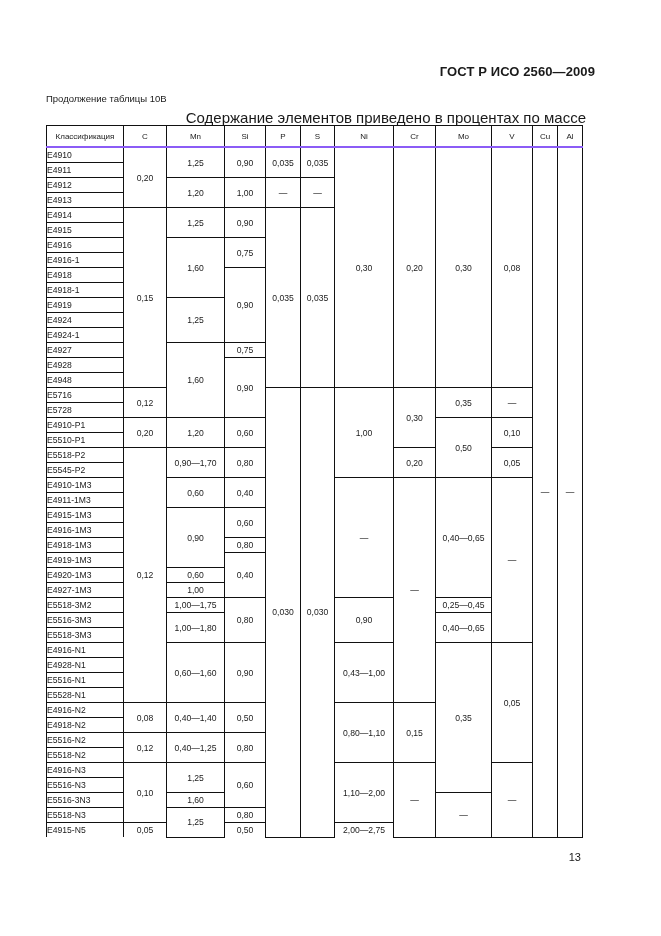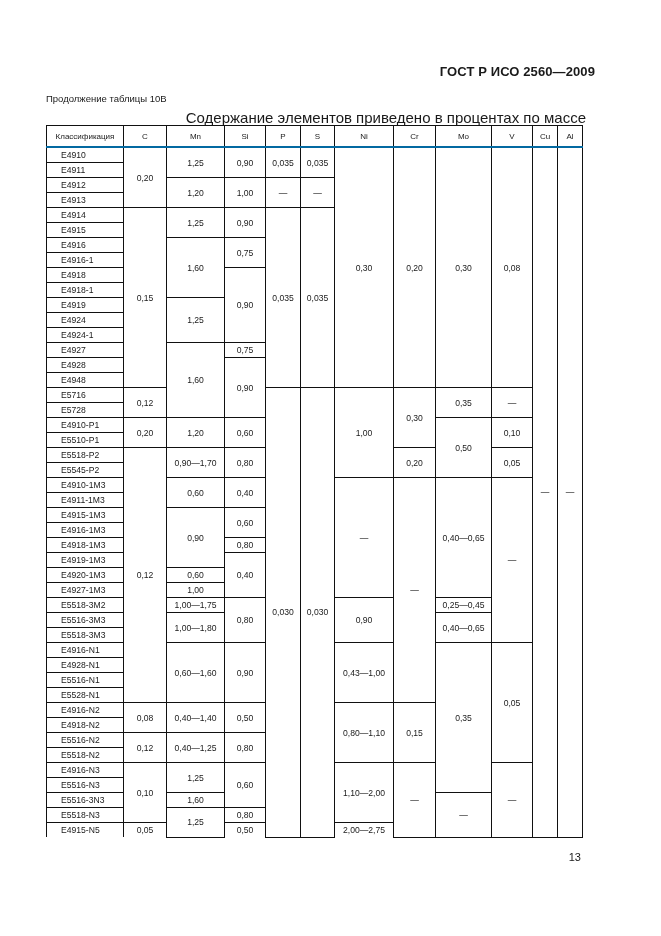--- a/index.html
+++ b/index.html
@@ -2,23 +2,23 @@
 <html><head>
 <meta charset="utf-8">
 <style>
   html, body { margin: 0; padding: 0; background: #ffffff; }
   body { width: 661px; height: 936px; position: relative; font-family: "Liberation Sans", sans-serif; color: #1a1a1a; overflow: hidden; }
   .doc-header { position: absolute; right: 66px; top: 64px; font-weight: bold; font-size: 13px; letter-spacing: 0.1px; }
   .table-caption { position: absolute; left: 46px; top: 93px; font-size: 9.5px; }
   .units-note { position: absolute; right: 75px; top: 109px; font-size: 15px; }
   table.comp { position: absolute; left: 46px; top: 125px; border-collapse: collapse; table-layout: fixed; font-size: 8.6px; }
   table.comp th, table.comp td { border: 1px solid #111; padding: 0; text-align: center; vertical-align: middle; overflow: hidden; white-space: nowrap; }
-  table.comp th { height: 20px; font-weight: normal; font-size: 8px; border-bottom: 2px solid #0369a1; }
+  table.comp th { height: 20px; font-weight: normal; font-size: 8px; border-bottom: 2px solid #8b5cf6; }
   table.comp td { height: 14px; line-height: 14px; }
-  table.comp td.cls { text-align: left; padding-left: 14px; margin-left: 21px; }
+  table.comp td.cls { text-align: left; padding-left: 0; margin-left: 21px; }
   table.comp tr:last-child td { border-bottom: none; }
   .page-number { position: absolute; right: 80px; top: 851px; font-size: 11px; }
 </style>
 </head>
 <body>
 
 <div class="doc-header">ГОСТ Р ИСО 2560—2009</div>
 <div class="table-caption">Продолжение таблицы 10B</div>
 <div class="units-note">Содержание элементов приведено в процентах по массе</div>
 

